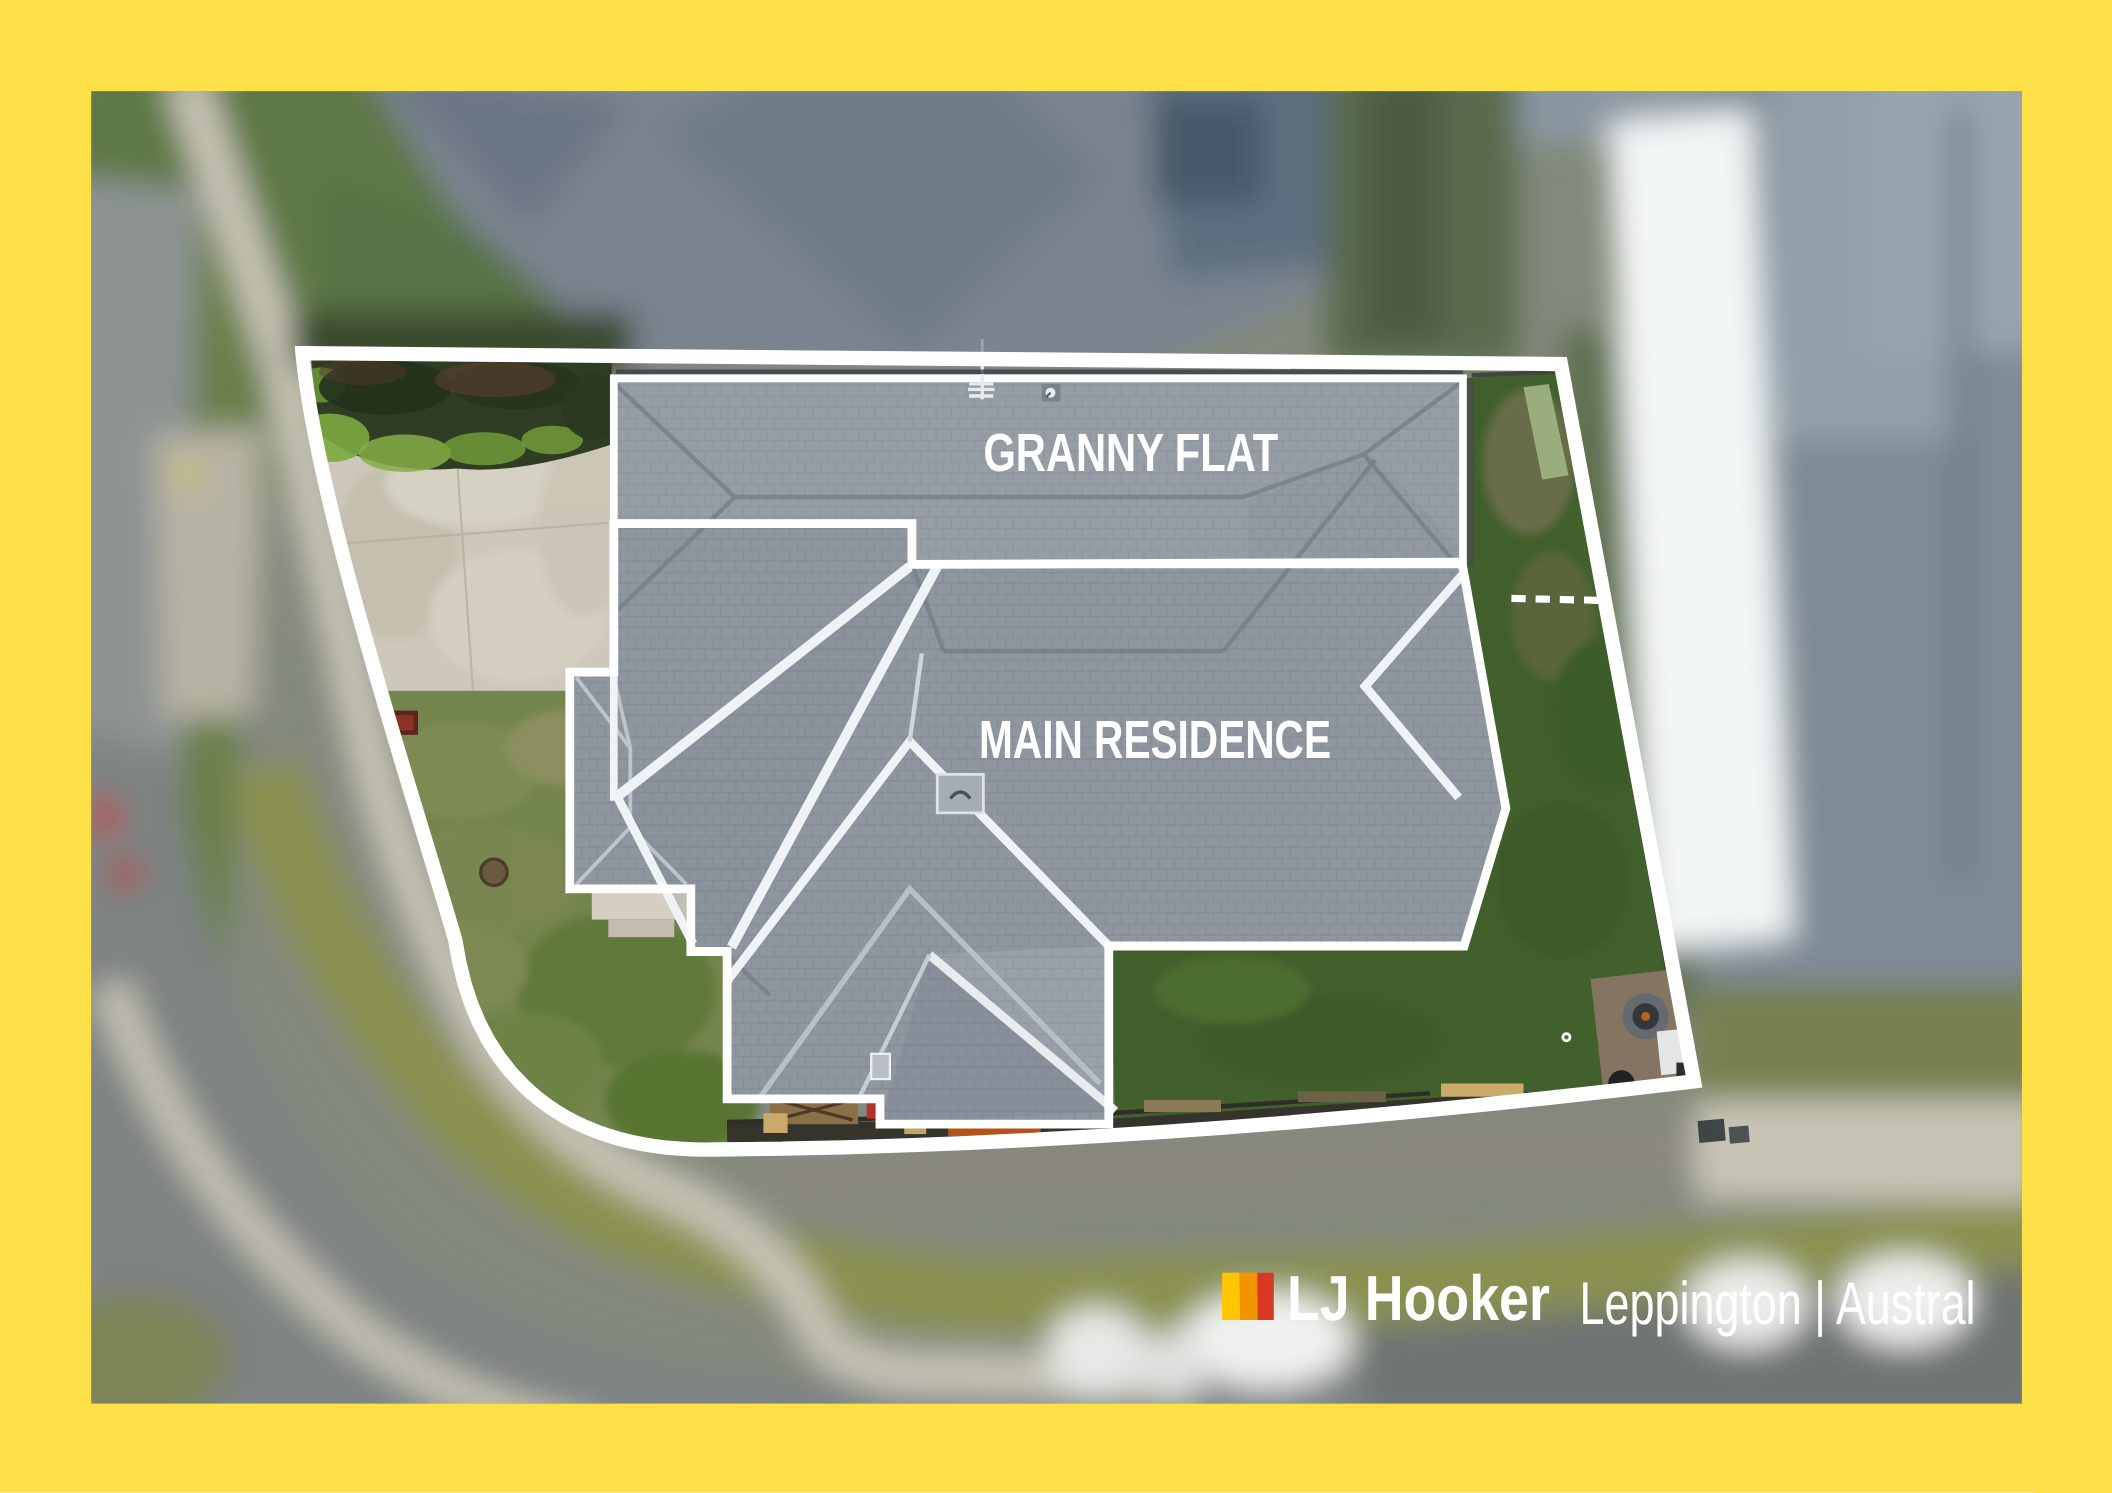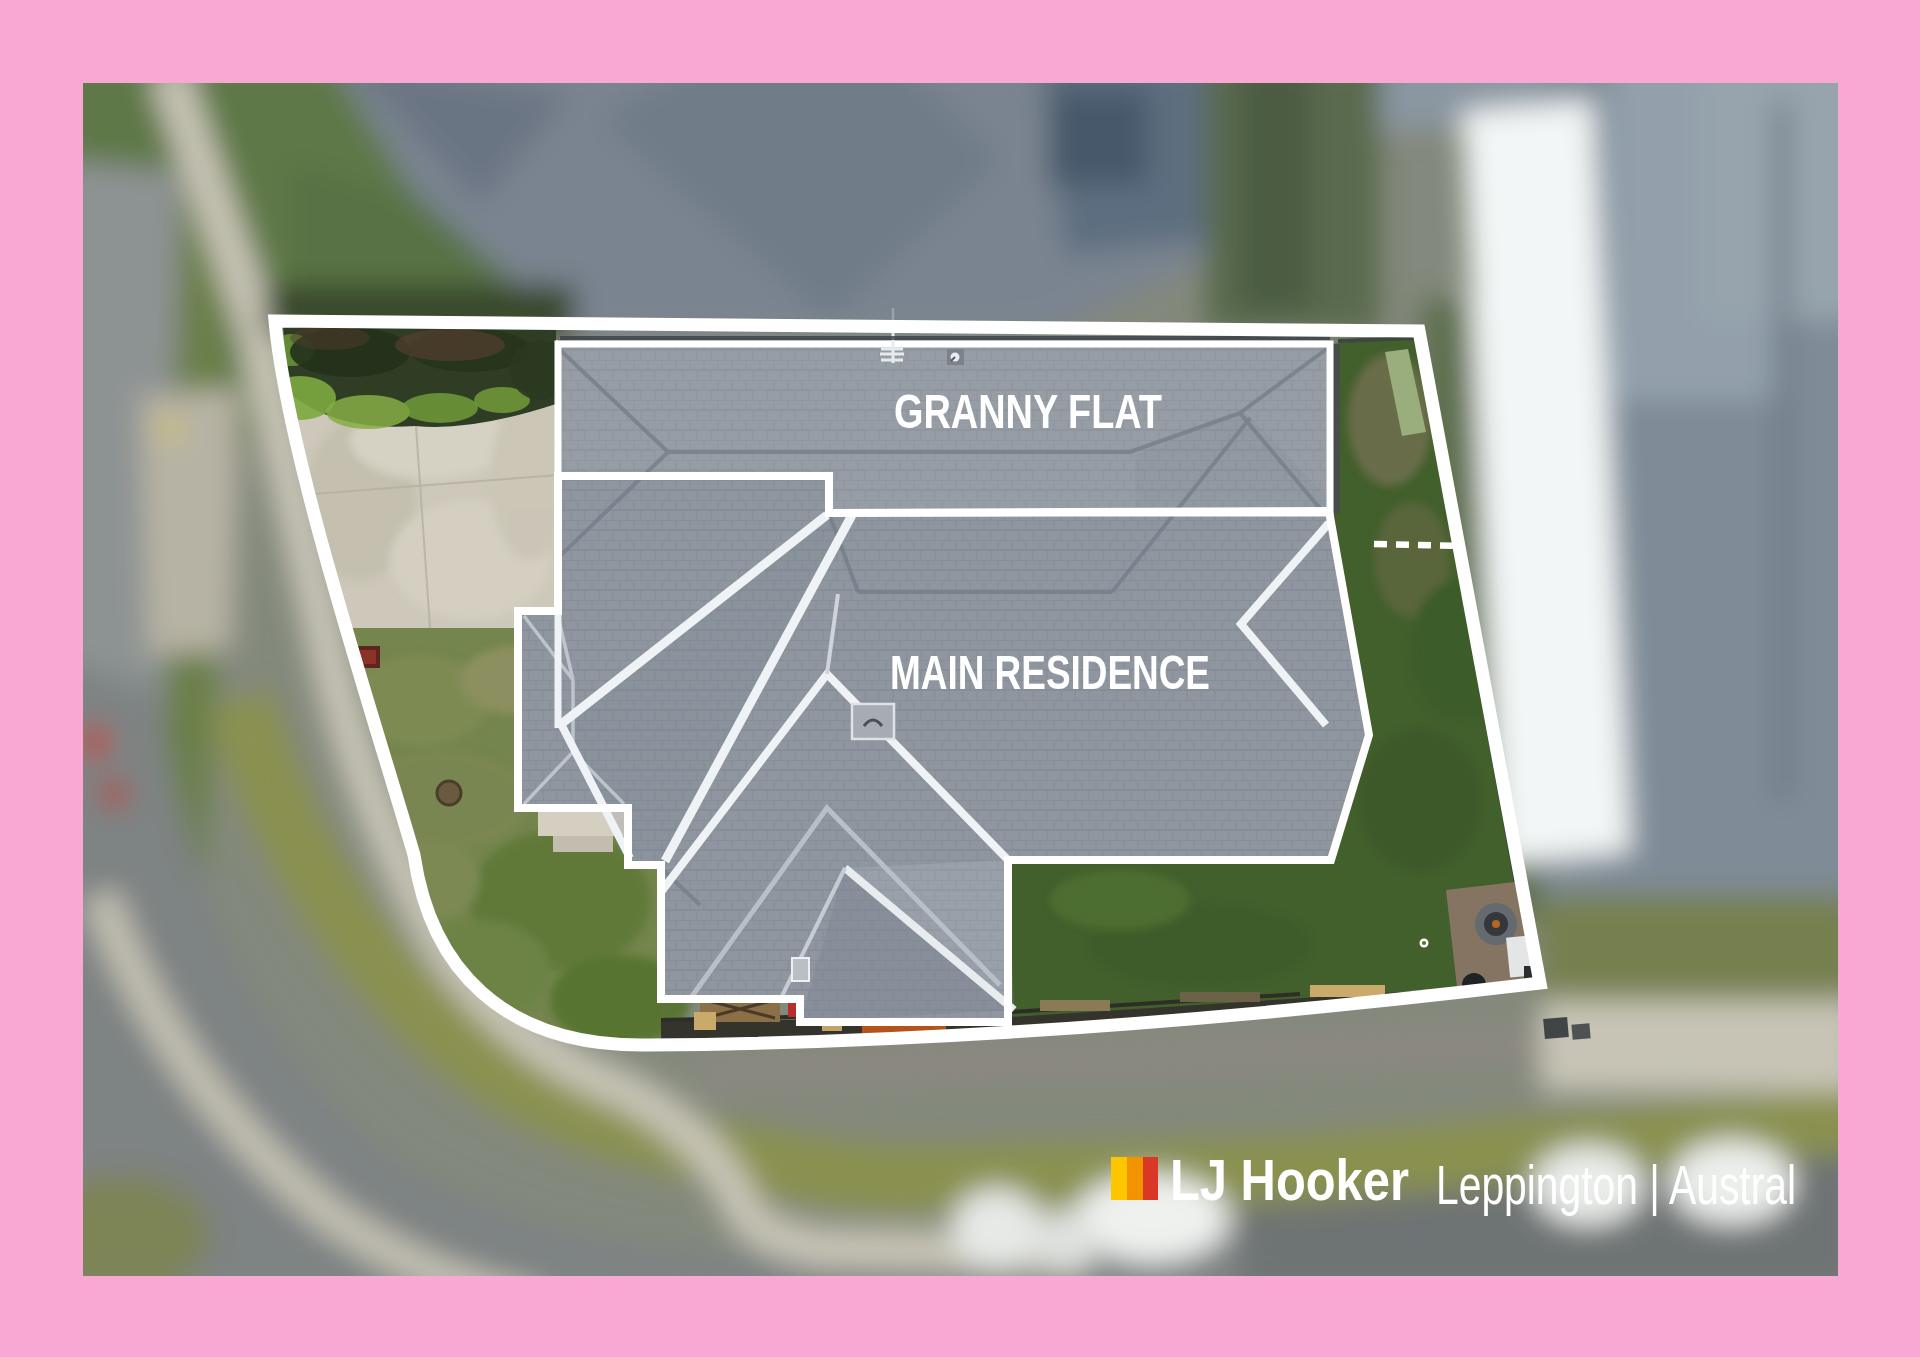--- a/index.html
+++ b/index.html
@@ -1,16 +1,16 @@
 <!DOCTYPE html>
 <html><head>
 <meta charset="utf-8">
 <style>
   html,body{margin:0;padding:0;background:#ffffff;}
-  .page{width:1920px;height:1357px;position:relative;background:#f9a8d4;overflow:hidden;font-family:"Liberation Sans", sans-serif;}
+  .page{width:1920px;height:1357px;position:relative;background:#fde047;overflow:hidden;font-family:"Liberation Sans", sans-serif;}
   svg{display:block;}
 </style>
 </head>
 <body>
 <div class="page">
 <svg width="1920" height="1357" viewBox="0 0 1920 1357">
 <defs>
   <clipPath id="photo">
           <rect x="83" y="83" width="1755" height="1193"></rect>
         </clipPath>

